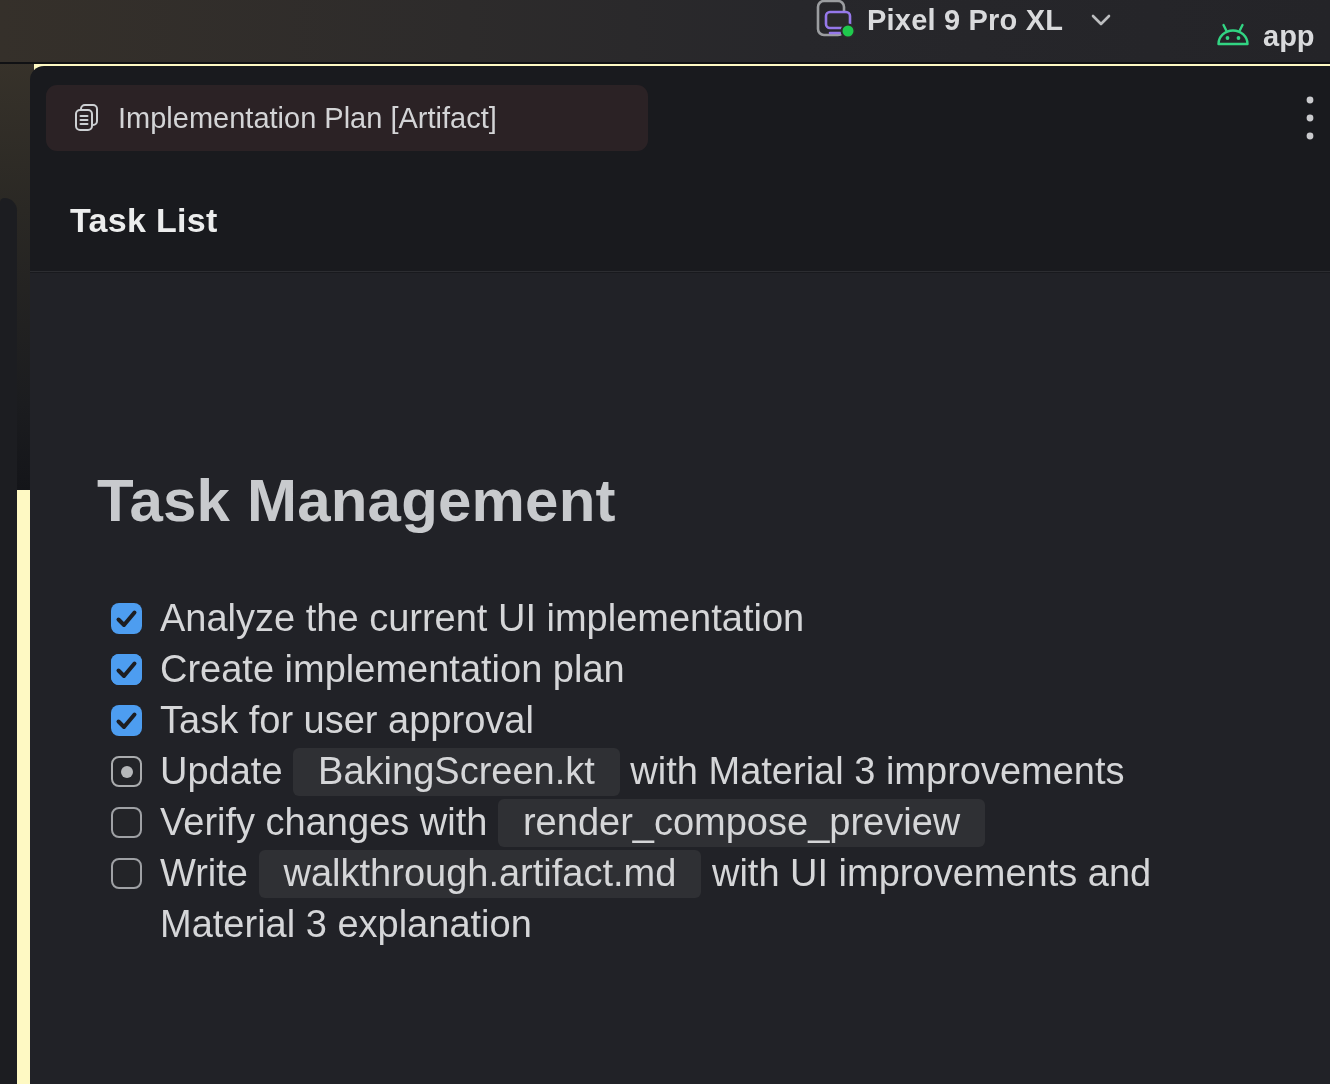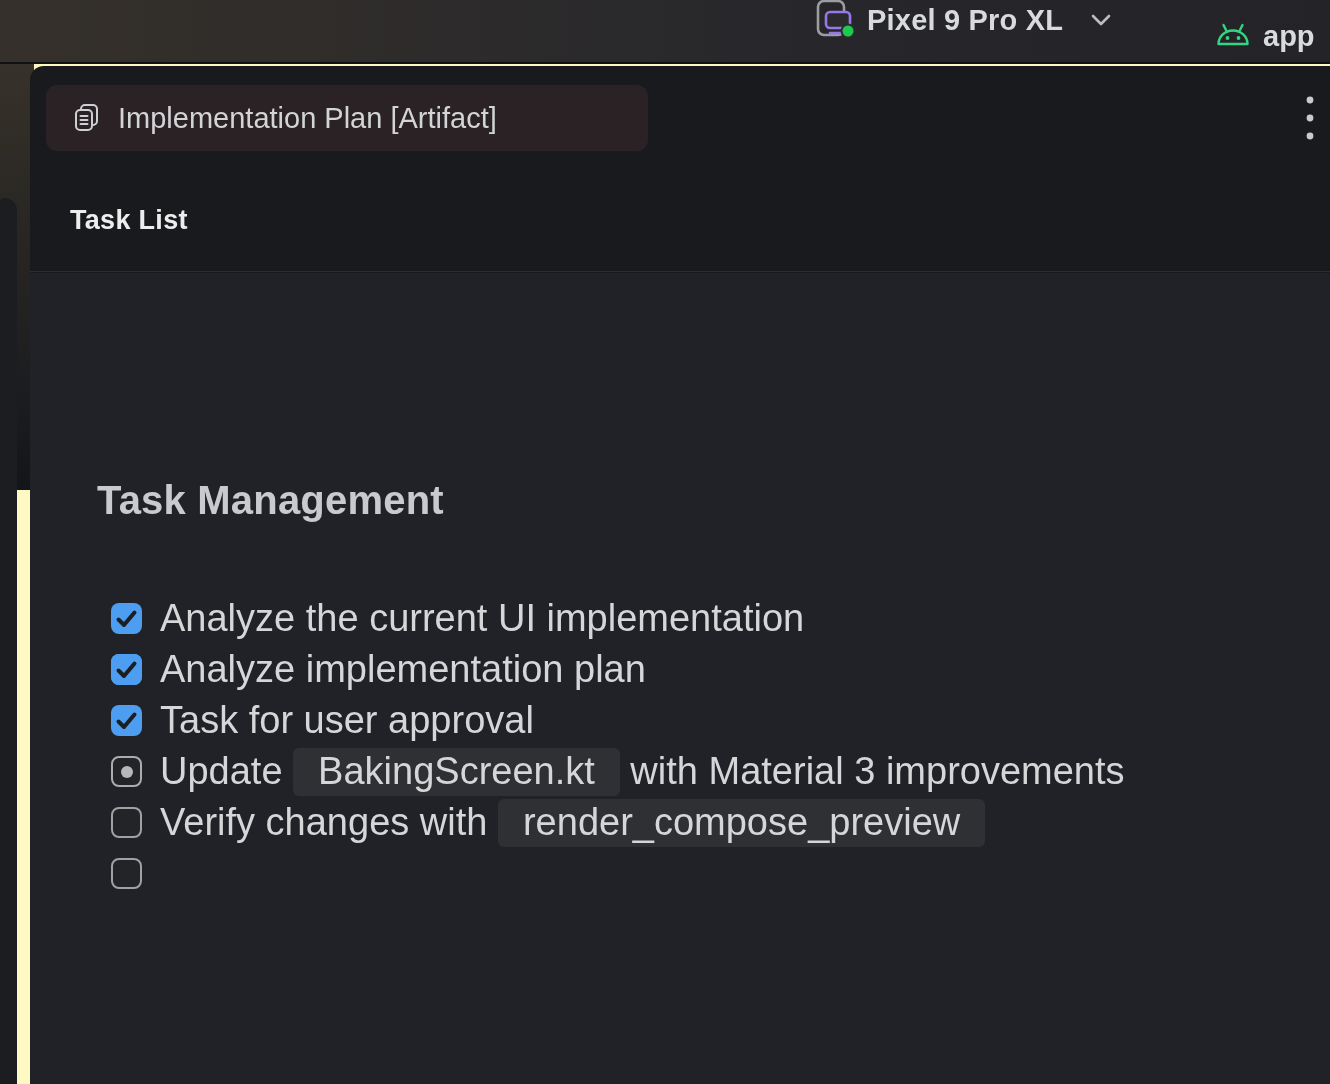--- a/index.html
+++ b/index.html
@@ -59,27 +59,27 @@
   }
   .kebab{
     position:absolute;left:1258px;top:24px;width:44px;height:58px;
     display:flex;align-items:center;justify-content:center;
     background:transparent;border:none;cursor:pointer;padding:0;
   }
   .panel-header{
     height:102px;background:#191a1e;border-bottom:1px solid #2c2d31;
     display:flex;align-items:center;padding-left:40px;box-sizing:border-box;
   }
-  .panel-header .title{font-size:27px;font-weight:700;color:#eceded;letter-spacing:.3px;}
+  .panel-header .title{font-size:34px;font-weight:700;color:#eceded;letter-spacing:.3px;}
   .content{
     position:absolute;top:207px;left:0;right:0;bottom:0;background:#212227;
     padding:193px 40px 0 67px;box-sizing:border-box;
   }
   .content h1{
-    margin:0;font-size:40px;line-height:69px;font-weight:700;color:#c8cacd;letter-spacing:.2px;
+    margin:0;font-size:60px;line-height:69px;font-weight:700;color:#c8cacd;letter-spacing:.2px;
   }
   ul.tasks{list-style:none;margin:58px 0 0 0;padding:0;}
   ul.tasks li{
     position:relative;padding-left:63px;font-size:38px;line-height:51px;
     color:#d5d6d8;width:1040px;
   }
   .cb{
     position:absolute;left:14px;top:10px;width:31px;height:31px;border-radius:8px;
     box-sizing:border-box;display:flex;align-items:center;justify-content:center;cursor:pointer;
   }
@@ -172,27 +172,27 @@
             </span><span>Analyze the current UI implementation</span></li>
           <li><span class="cb cb--checked">
               <svg width="31" height="31" viewBox="0 0 31 31">
                 <path d="M7.5 16.5 L13 22 L23.5 9.5" fill="none" stroke="#1d1e22" stroke-width="4" stroke-linecap="round" stroke-linejoin="round"></path>
               </svg>
             </span></li>
           <li><span class="cb cb--checked">
               <svg width="31" height="31" viewBox="0 0 31 31">
                 <path d="M7.5 16.5 L13 22 L23.5 9.5" fill="none" stroke="#1d1e22" stroke-width="4" stroke-linecap="round" stroke-linejoin="round"></path>
               </svg>
-            </span><span>Analyze implementation plan</span></li>
+            </span><span>Create implementation plan</span></li>
           <li><span class="cb cb--checked">
               <svg width="31" height="31" viewBox="0 0 31 31">
                 <path d="M7.5 16.5 L13 22 L23.5 9.5" fill="none" stroke="#1d1e22" stroke-width="4" stroke-linecap="round" stroke-linejoin="round"></path>
               </svg>
             </span><span>Task for user approval</span></li>
           <li><span class="cb cb--in_progress">
               <span class="dot"></span>
             </span><span>Update <span class="code">BakingScreen.kt</span> with Material 3 improvements</span></li>
           <li><span class="cb cb--unchecked"></span><span>Verify changes with <span class="code">render_compose_preview</span></span></li>
-          <li><span class="cb cb--unchecked"></span></li>
+          <li><span class="cb cb--unchecked"></span><span>Write <span class="code">walkthrough.artifact.md</span> with UI improvements and Material 3 explanation</span></li>
         </ul>
     </div>
   </div>
 </div>
 
 </body></html>

